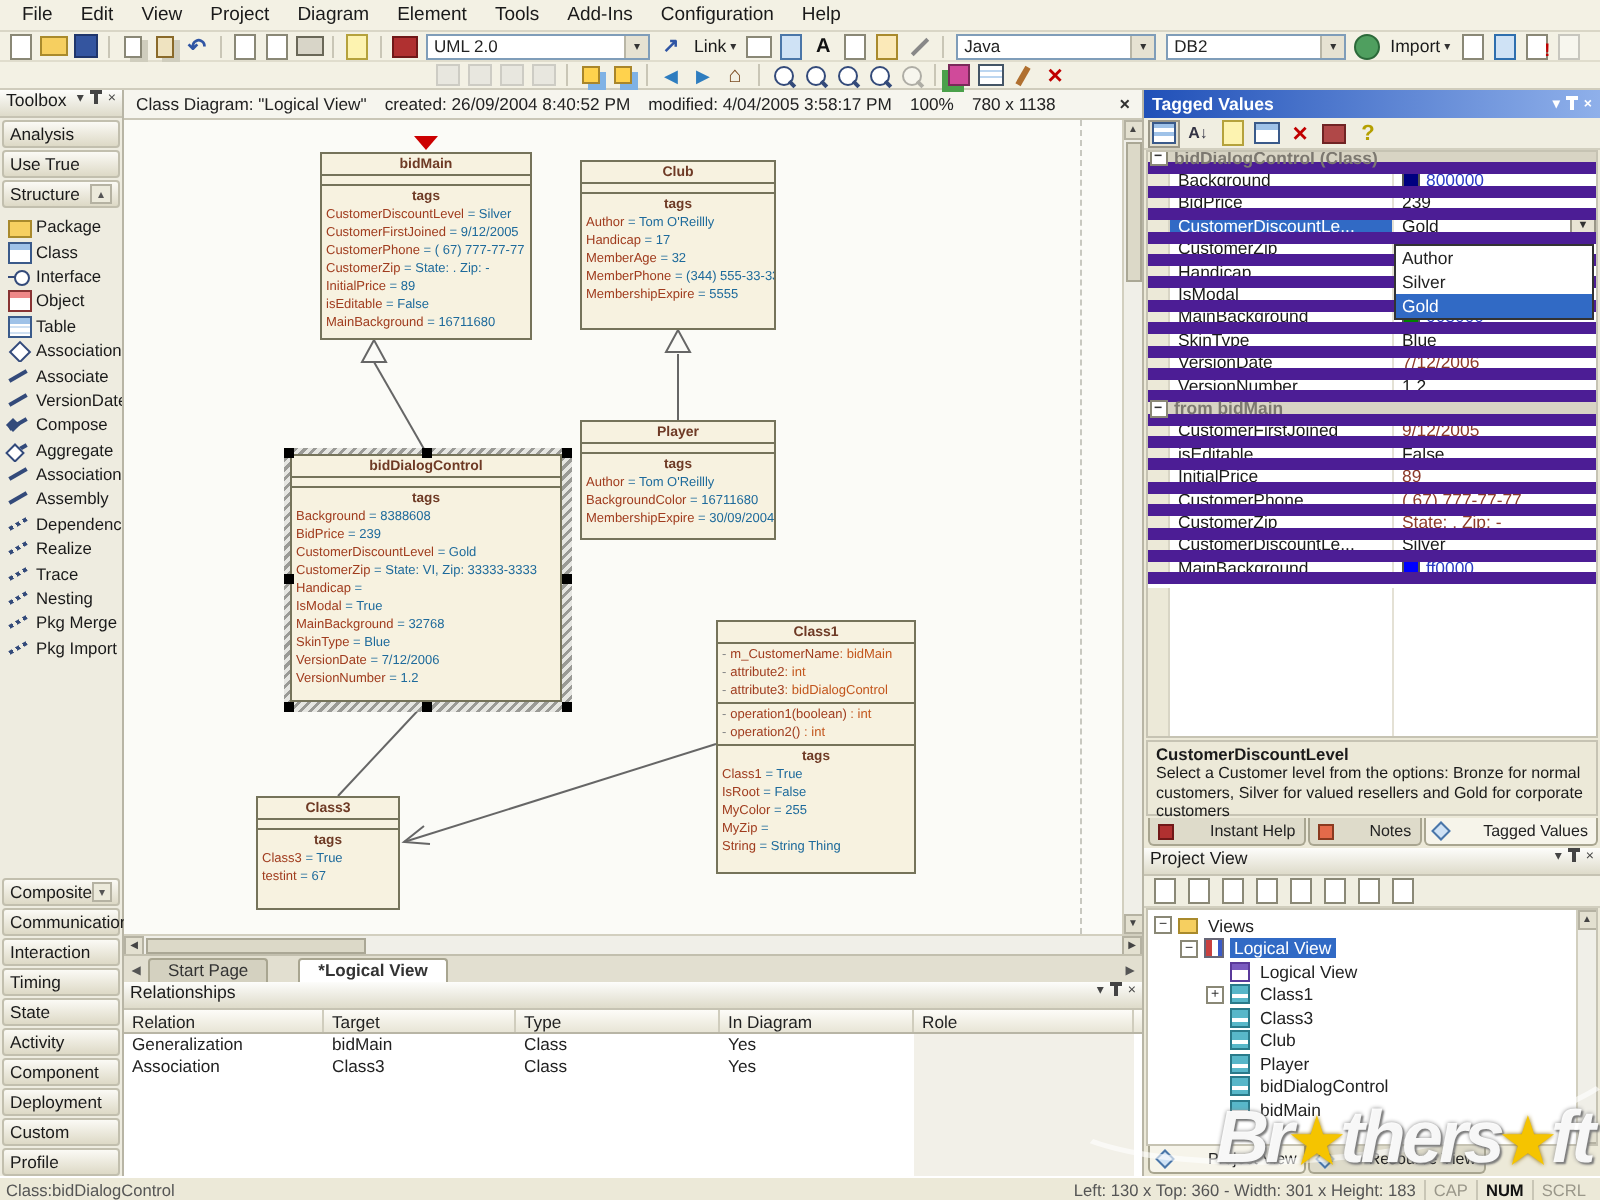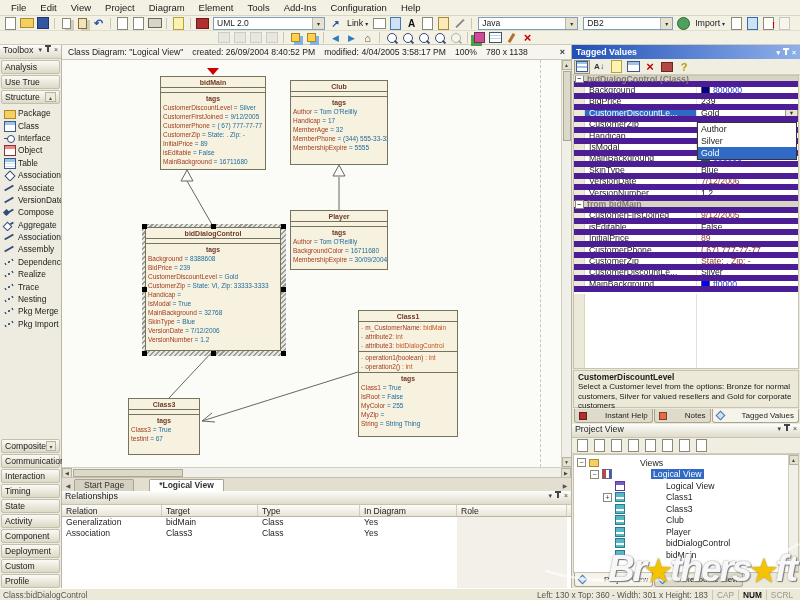--- a/index.html
+++ b/index.html
@@ -163,21 +163,21 @@
   .ptab{height:14px;padding:0 4px;border:1px solid #a8a590;border-top:none;border-radius:0 0 3px 3px;background:#dedbca;font-size:8px;display:flex;align-items:center;gap:18px;color:#222;white-space:nowrap;}
   .ptab.active{background:#f6f4ea;}
   .ticon{width:8px;height:8px;flex:none;}
   .t-red{background:#b03030;border:1px solid #701818;}
   .t-note{background:#e46a4a;border:1px solid #8a3a20;}
   .t-tag{background:#cfe2f5;border:1px solid #4a76a8;transform:rotate(45deg);width:7px;height:7px;}
 
   #pv-tree{flex:1;background:#fff;border:1px solid #c6c3b3;margin:0 1px;overflow:hidden;display:flex;min-height:0;position:relative;}
   #pv-items{flex:1;padding:2px 0;}
   .tree-item{height:11.5px;display:flex;align-items:center;gap:3px;font-size:8.7px;white-space:nowrap;}
-  .tree-label{padding:0 2px;margin-left:36px;}
+  .tree-label{padding:0 2px;}
   .tree-label.sel{background:#316ac5;color:#fff;}
   .nicon{width:10px;height:10px;flex:none;border:1px solid #667;background:#fff;}
   .n-views-folder-icon{background:#f6cf60;border-color:#a98a2c;height:8px;}
   .n-model-icon{background:linear-gradient(90deg,#c84040 0 3px,#fff 3px 6px,#3a5ac8 6px);}
   .n-diagram-icon{background:linear-gradient(#7a5bbf 0 3px,#fff 3px),linear-gradient(#fff,#fff);border-color:#5a3a9a;}
   .n-class-icon{background:linear-gradient(#58b7c9 0 4px,#fff 4px 6px,#58b7c9 6px);border-color:#2a7a8a;}
 
   
   #statusbar{height:12px;flex:none;background:#ece9d8;border-top:1px solid #fff;display:flex;align-items:center;font-size:8.3px;color:#555;padding:0 3px;gap:4px;}
   #statusbar .spring{flex:1;}

